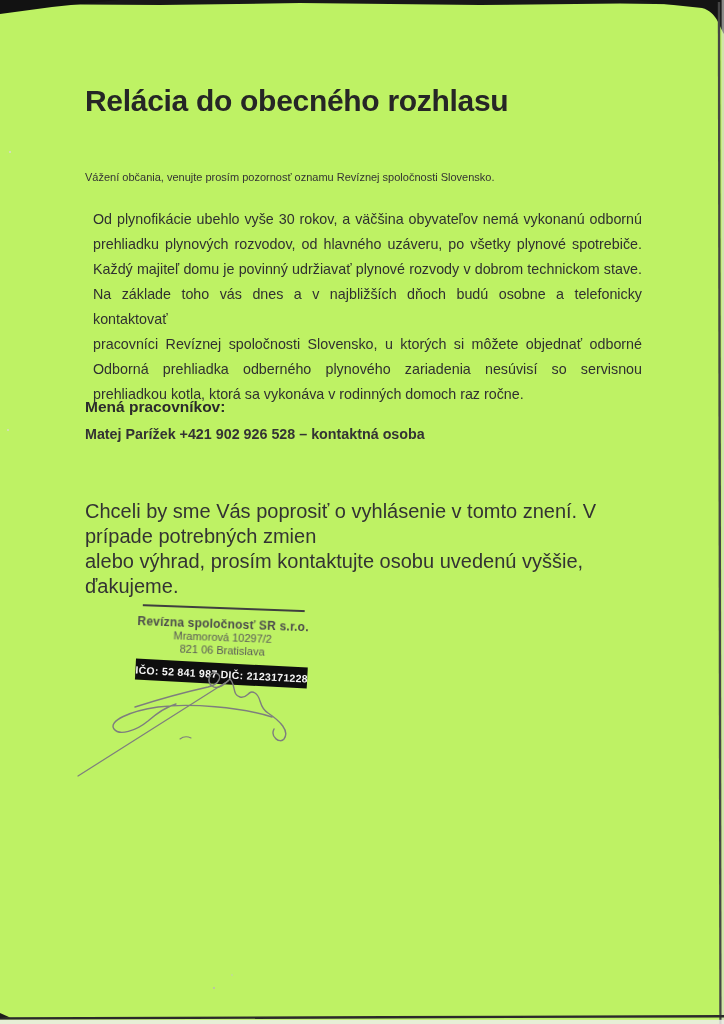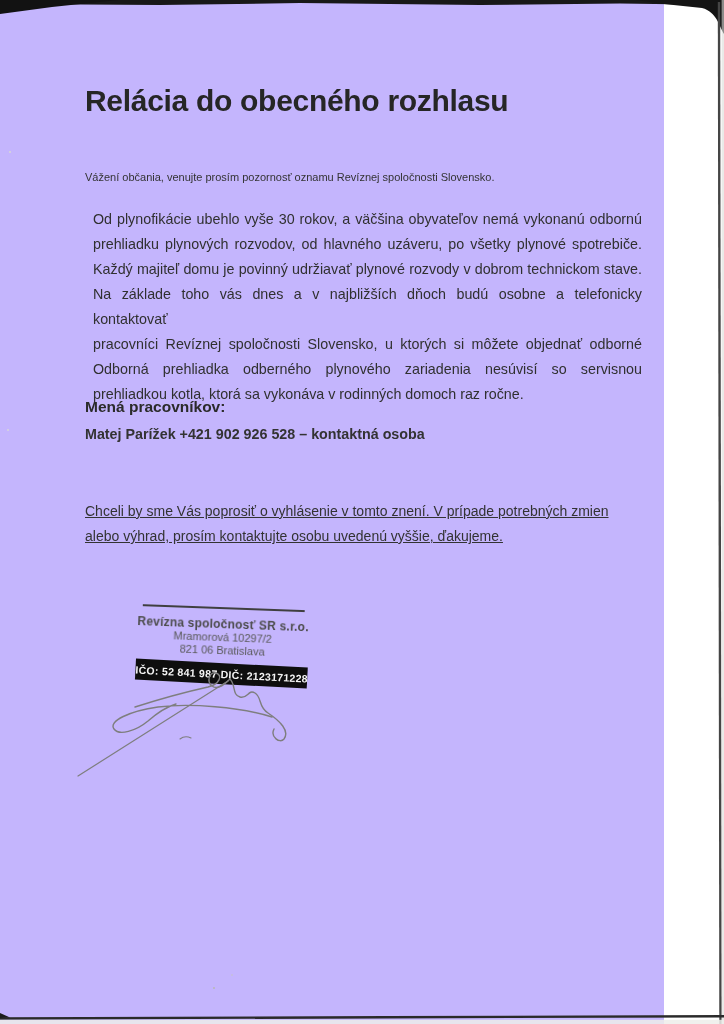--- a/index.html
+++ b/index.html
@@ -6,23 +6,23 @@
     margin: 0;
     padding: 0;
     width: 724px;
     height: 1024px;
     background: #ffffff;
     overflow: hidden;
     font-family: "Liberation Sans", sans-serif;
   }
   .page {
     position: relative;
-    width: 664px;
+    width: 724px;
     height: 1024px;
-    background: #c4b5fd;
+    background: #bef264;
   }
   .doc-title {
     position: absolute;
     left: 85px;
     top: 84px;
     width: 560px;
     font-size: 30px;
     font-weight: 700;
     letter-spacing: -0.3px;
     color: #262626;
@@ -69,24 +69,23 @@
     font-size: 14.3px;
     color: #333333;
     line-height: 24.5px;
     font-weight: bold;
   }
   .closing-block {
     position: absolute;
     left: 85px;
     top: 499px;
     width: 568px;
-    font-size: 14px;
+    font-size: 20px;
     color: #333333;
     line-height: 25px;
-    text-decoration: underline;
   }
   
   .stamp {
     position: absolute;
     left: 138px;
     top: 600px;
     width: 172px;
     transform: rotate(2.1deg);
     transform-origin: left top;
   }

